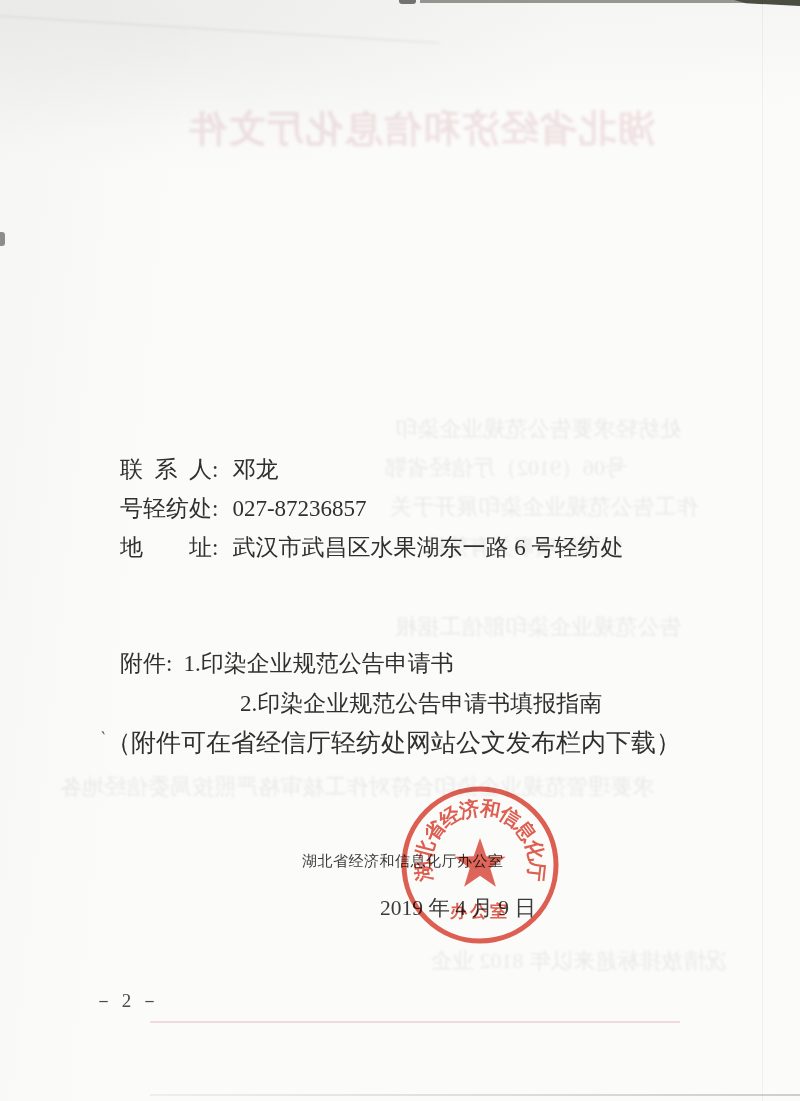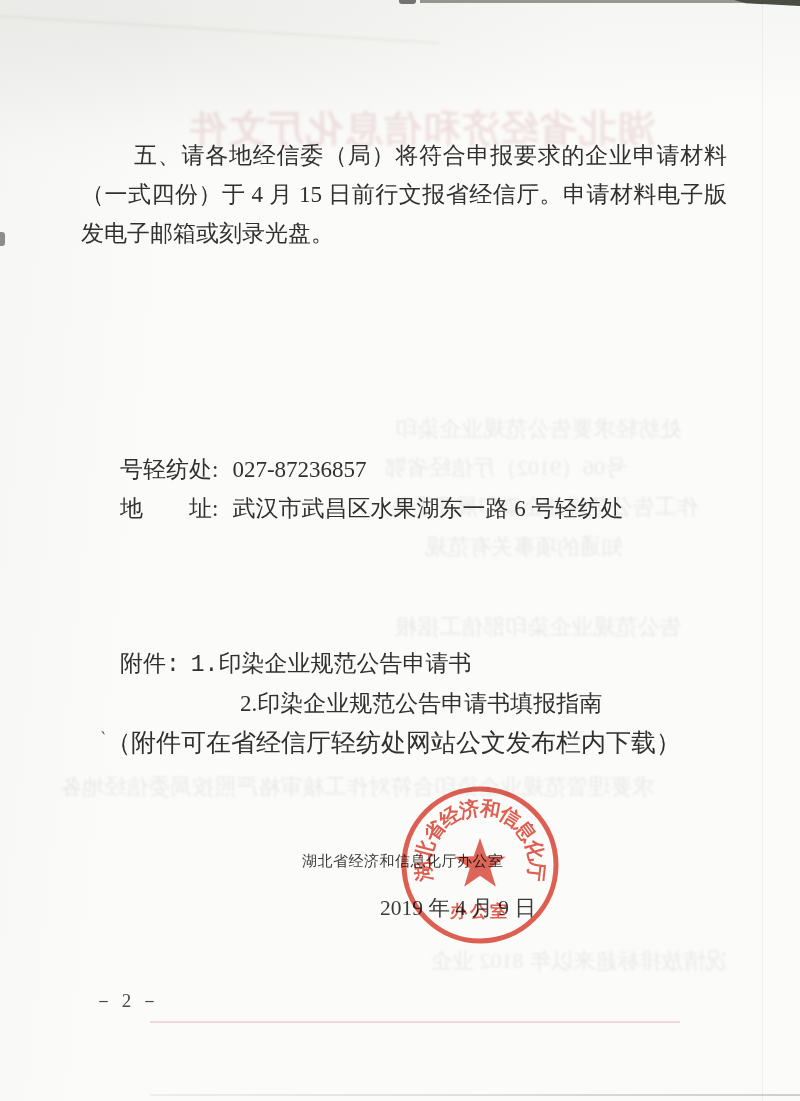--- a/index.html
+++ b/index.html
@@ -44,21 +44,21 @@
   .body-text p { margin:0; text-indent:2.3em; }
 
   
   .contact { position:absolute; left:120px; top:450px; font-size:23px; line-height:39px; }
   .contact-row { white-space:nowrap; }
   .c-label { display:inline-block; width:92px; text-align:justify; text-align-last:justify; }
   .c-sep { display:inline-block; }
   .c-value { display:inline-block; margin-left:14px; }
 
   
-  .attach-row1 { position:absolute; left:120px; top:648px; font-size:23px; white-space:nowrap;font-family:Liberation Mono, monospace; }
+  .attach-row1 { position:absolute; left:120px; top:648px; font-size:23px; white-space:nowrap; }
   .attach-row1 .attach-item { margin-left:11px; }
   .attach-row2 { position:absolute; left:240px; top:688px; font-size:23px; white-space:nowrap; }
   .attach-note { position:absolute; left:106px; top:726px; font-size:25px; white-space:nowrap; }
   .stray-mark { position:absolute; left:99px; top:728px; font-size:18px; color:#555; transform:rotate(12deg); }
 
   
   .sig-org  { position:absolute; left:302px; top:852px; font-size:15px; letter-spacing:0.5px; white-space:nowrap; color:#3a3a3a; }
   .sig-date { position:absolute; left:380px; top:893px; font-size:21.5px; white-space:nowrap; color:#3a3a3a; }
 
   
@@ -87,24 +87,26 @@
       <div class="bleed-line" style="left: 395px; top: 414px;">处纺轻求要告公范规业企染印</div>
       <div class="bleed-line" style="left: 385px; top: 453px;">号06（9102）厅信经省鄂</div>
       <div class="bleed-line" style="left: 390px; top: 492px;">作工告公范规业企染印展开于关</div>
       <div class="bleed-line" style="left: 425px; top: 532px;">知通的项事关有范规</div>
       <div class="bleed-line" style="left: 395px; top: 612px;">告公范规业企染印部信工据根</div>
       <div class="bleed-line" style="left: 60px; top: 772px;">求要理管范规业企染印合符对作工核审格严照按局委信经地各</div>
       <div class="bleed-line" style="left: 430px; top: 946px;">况情放排标超来以年 8102 业企</div>
     </div>
 
   <div class="body-text">
-    <p>五、请各地经信委（局）将符合申报要求的企业申请材料（一式四份）于 4 月 15 日前行文报省经信厅。申请材料电子版发电子邮箱或刻录光盘。</p>
   </div>
 
   <div class="contact">
+    <div class="contact-row">
+      <span class="c-label">联系人</span><span class="c-sep">:</span><span class="c-value">邓龙</span>
+    </div>
     <div class="contact-row">
       <span class="c-label">号轻纺处</span><span class="c-sep">:</span><span class="c-value">027-87236857</span>
     </div>
     <div class="contact-row">
       <span class="c-label">地址</span><span class="c-sep">:</span><span class="c-value">武汉市武昌区水果湖东一路 6 号轻纺处</span>
     </div>
   </div>
 
   <div class="attach-row1">
     <span>附件:</span><span class="attach-item">1.印染企业规范公告申请书</span>

